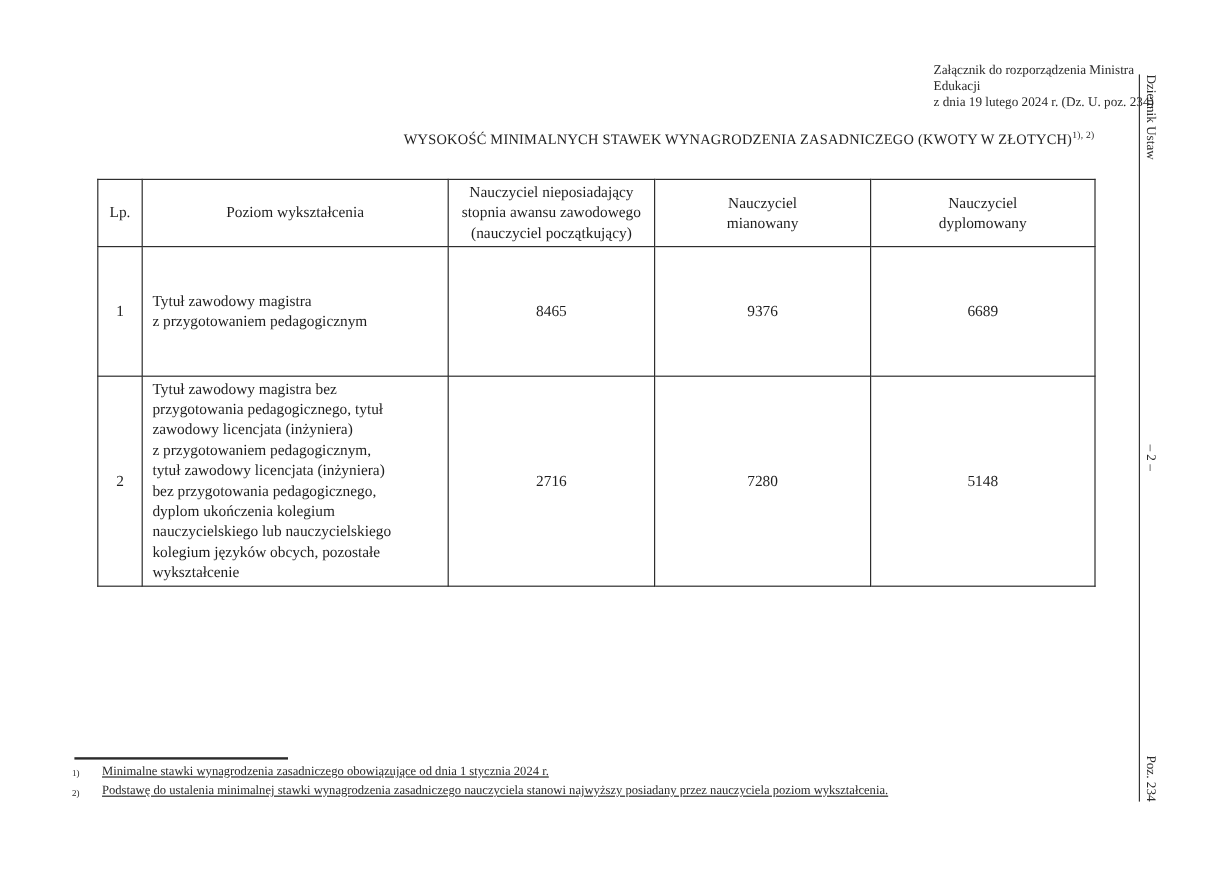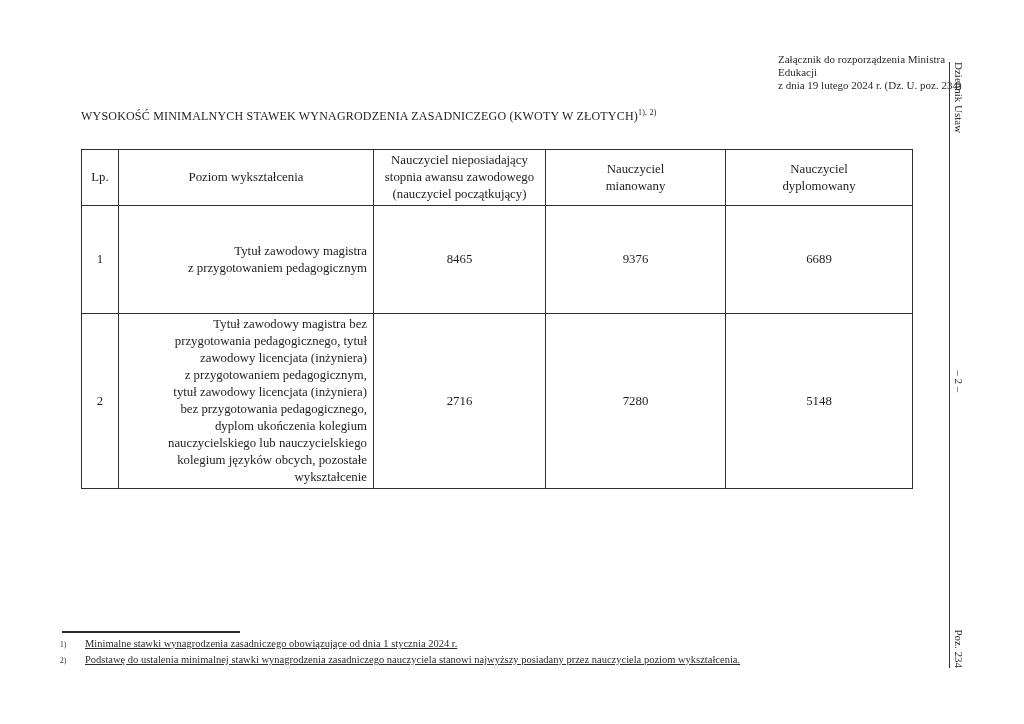--- a/index.html
+++ b/index.html
@@ -21,21 +21,21 @@
     font-size: 11px;
     line-height: 13px;
     color: #2a2a2a;
   }
 
   
   .doc-title {
     position: absolute;
     left: 81px; top: 109px;
     width: 831px;
-    text-align: left;
+    text-align: right;
     font-size: 12px;
     letter-spacing: 0.2px;
     color: #232323;
   }
   .doc-title sup {
     font-size: 8px;
     vertical-align: super;
     line-height: 0;
   }
 
@@ -52,21 +52,21 @@
     border: 1px solid #2e2e2e;
     font-weight: normal;
     font-size: 12.8px;
     line-height: 17px;
     vertical-align: middle;
     text-align: center;
     padding: 2px 4px;
     overflow: hidden;
   }
   table.rates .edu-cell {
-    text-align: right;
+    text-align: left;
     padding: 2px 6px 2px 8px;
   }
   tr.hdr-row    { height: 56px; }
   tr.body-row-1 { height: 108px; }
   tr.body-row-2 { height: 170px; }
 
   
   .footnote-rule {
     position: absolute;
     left: 62px; top: 631px;

